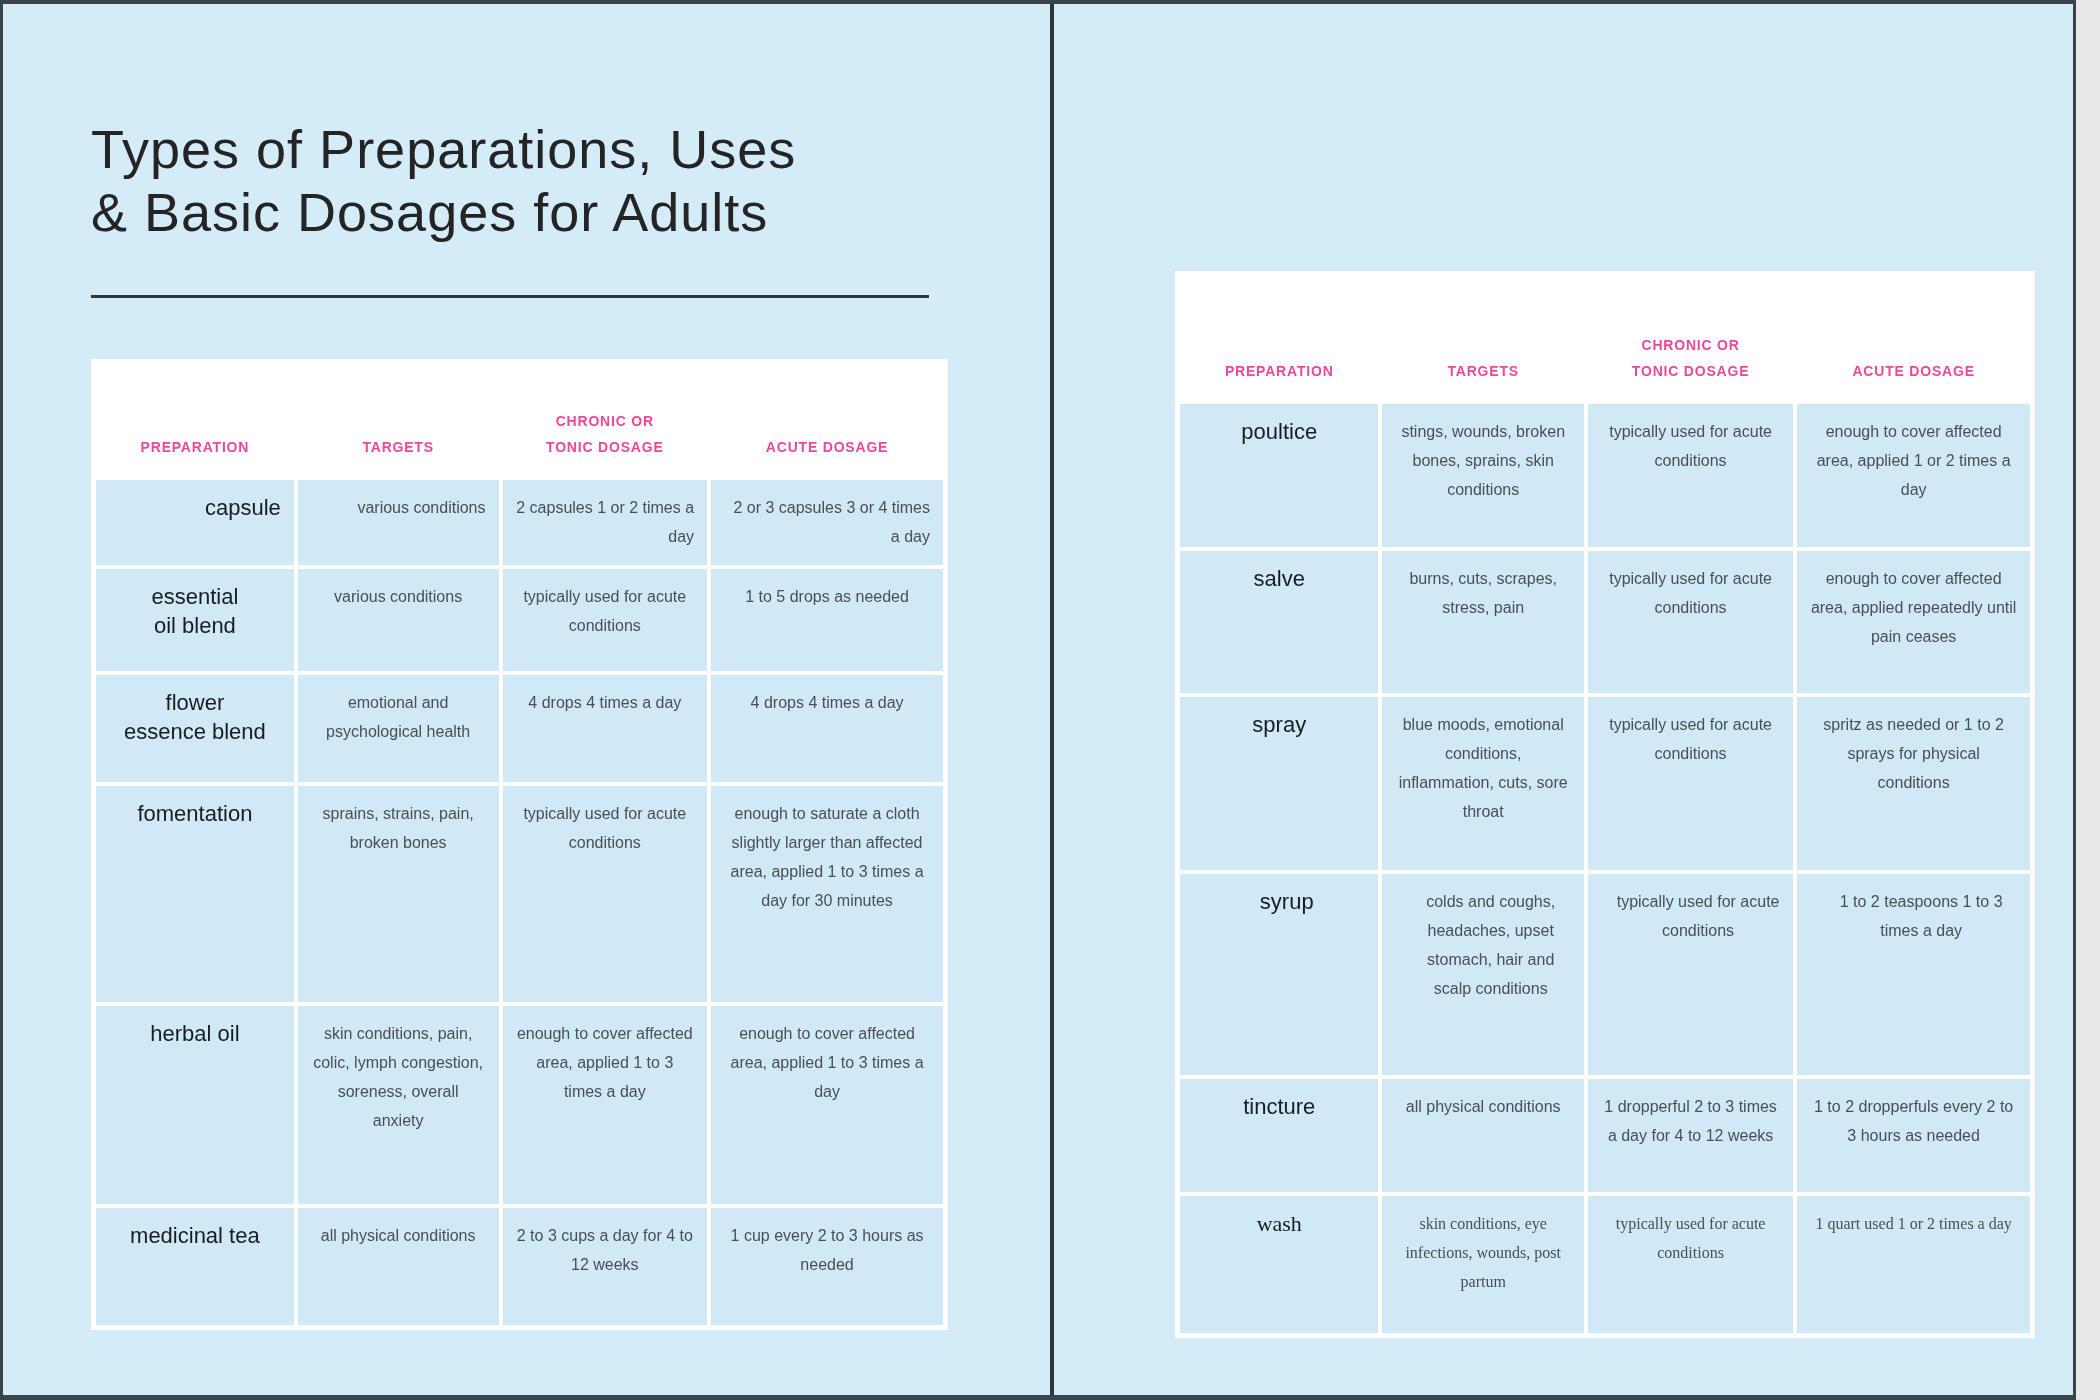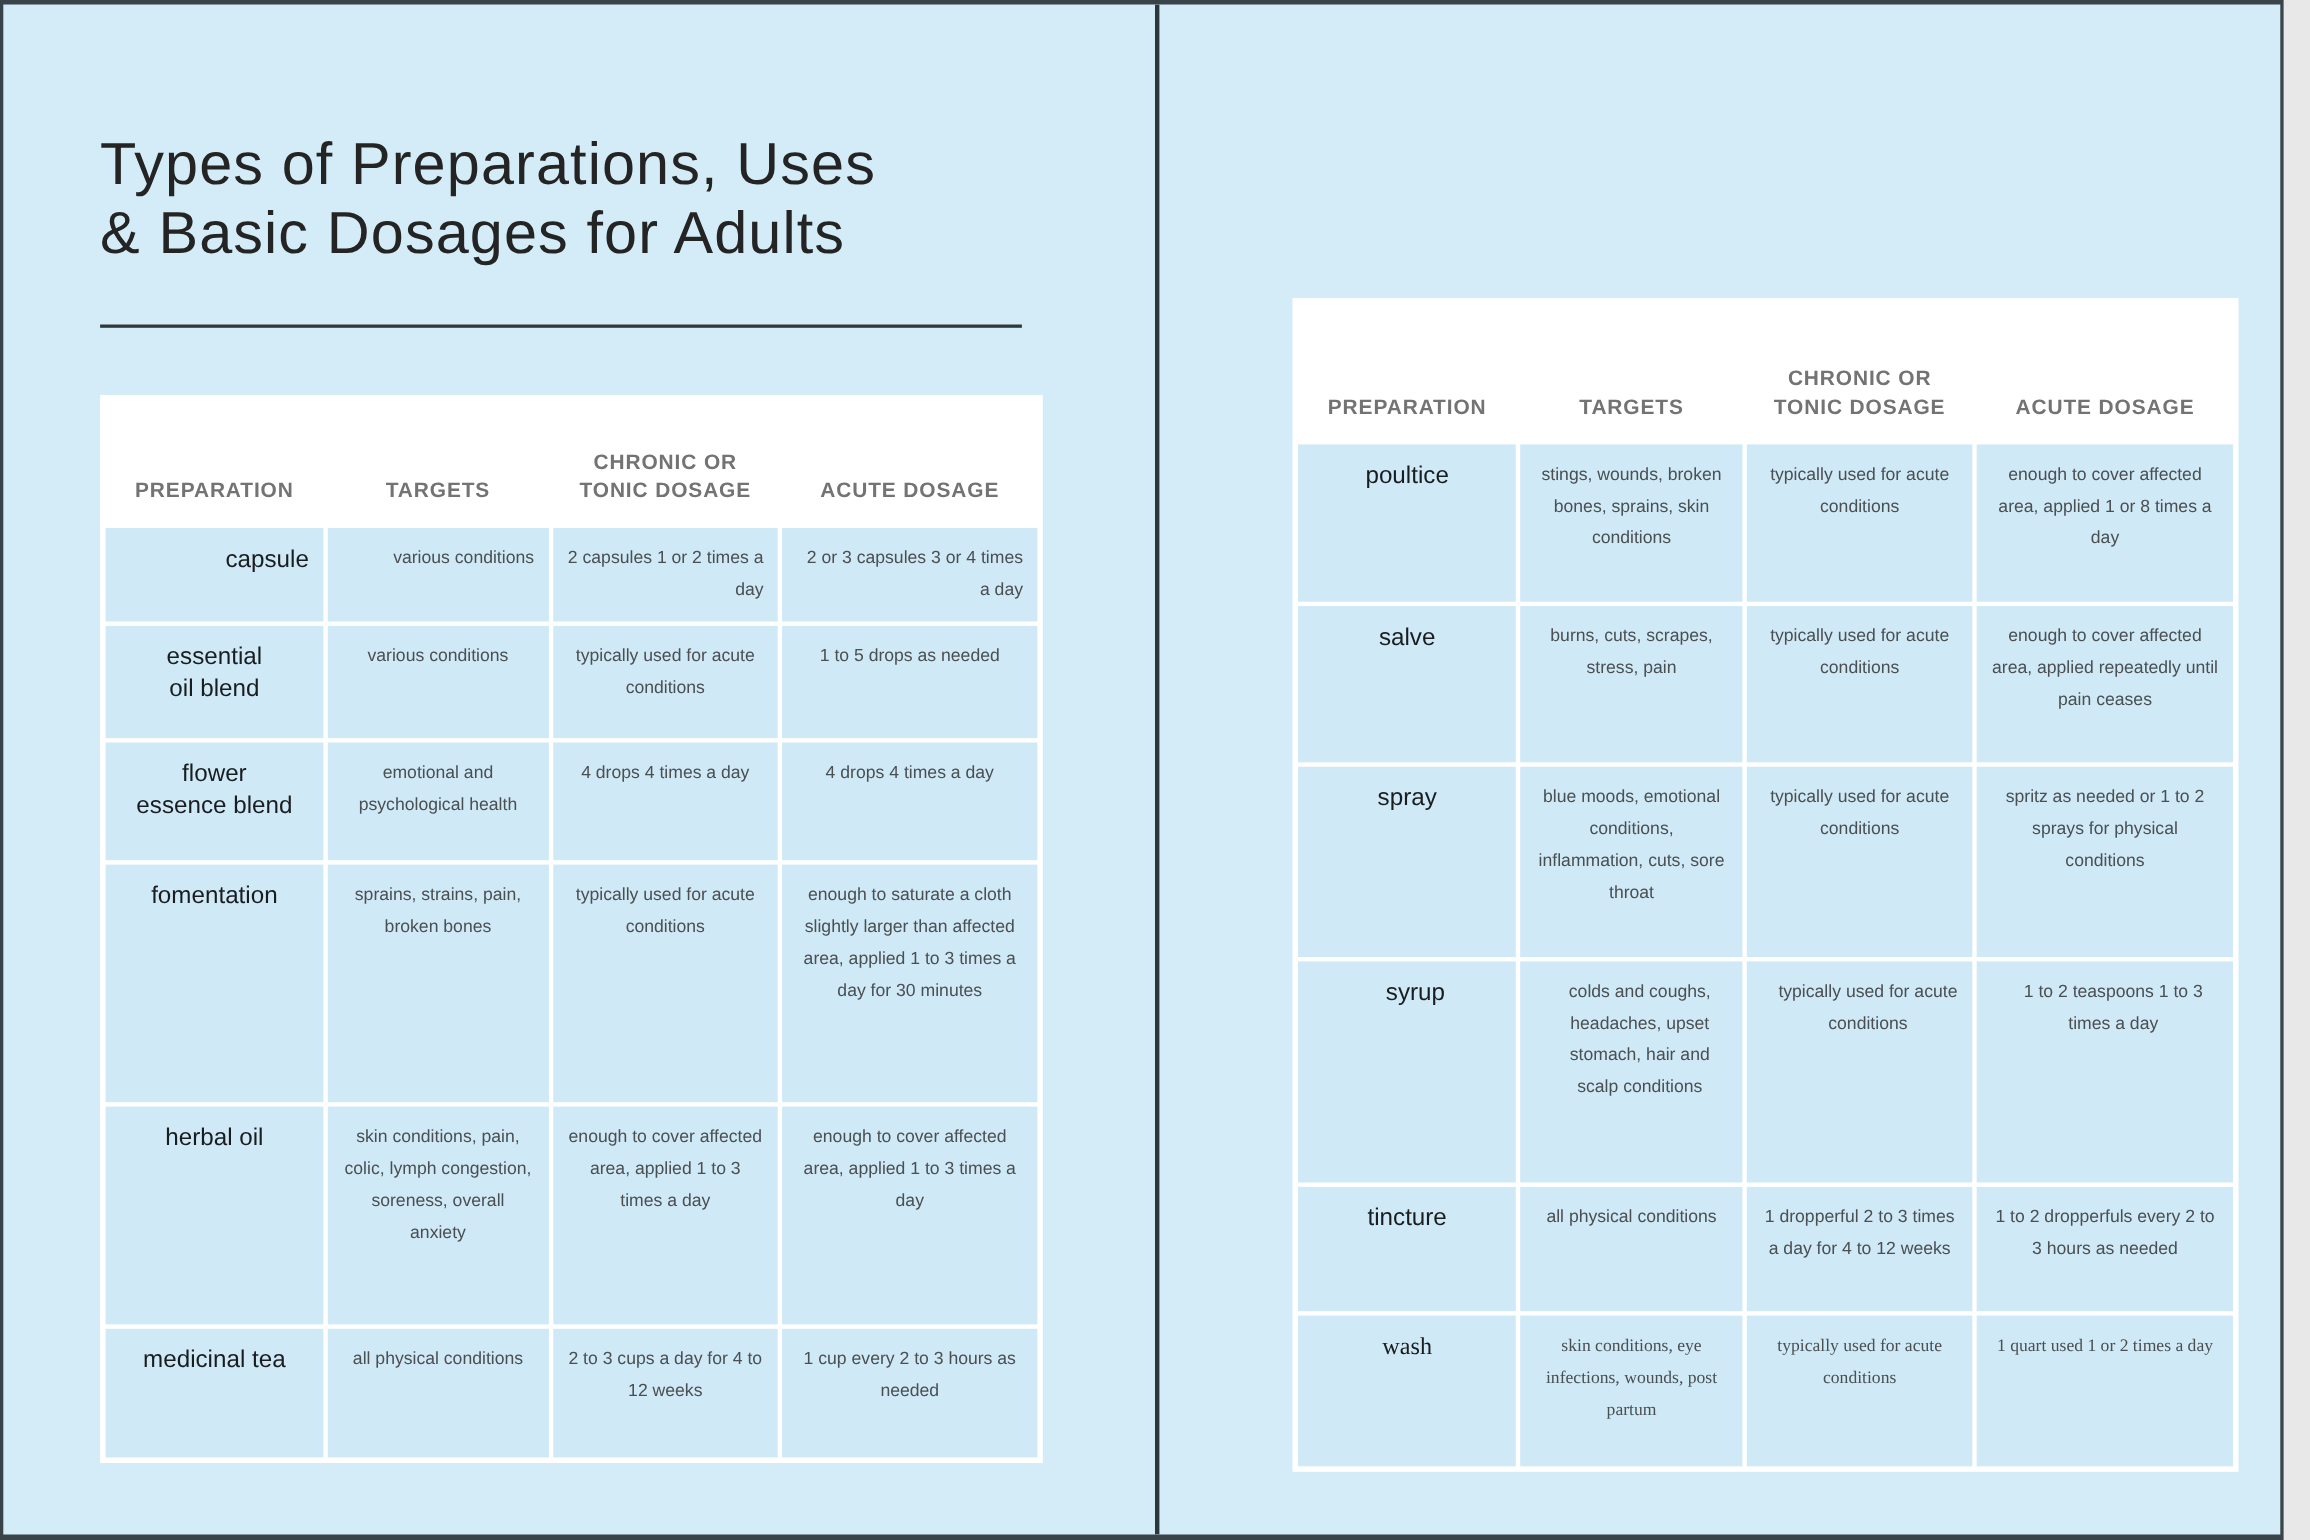--- a/index.html
+++ b/index.html
@@ -52,24 +52,24 @@
   }
   .prep-table.left  { left: 88px;   top: 355px; width: 857px; }
   .prep-table.right { left: 1172px; top: 267px; width: 860px; }
   .trow { display: contents; }
   .hcell {
     background: #ffffff;
     display: flex;
     align-items: flex-end;
     justify-content: center;
     text-align: center;
-    font-size: 19px;
+    font-size: 14px;
     font-weight: 700;
     letter-spacing: 0.8px;
-    color: #737373;
+    color: #ec4899;
     line-height: 26px;
     padding-bottom: 16px;
     white-space: pre-line;
   }
   .left  .hcell { min-height: 96px; }
   .right .hcell { min-height: 108px; }
   .cell {
     background: #cfe9f6;
     text-align: center;
     padding: 13px 13px 10px 13px;
@@ -163,21 +163,21 @@
       <div class="hcell">TARGETS</div>
       <div class="hcell">CHRONIC OR
 TONIC DOSAGE</div>
       <div class="hcell">ACUTE DOSAGE</div>
     </div>
 
     <div class="trow rr1">
       <div class="cell prep">poultice</div>
       <div class="cell">stings, wounds, broken bones, sprains, skin conditions</div>
       <div class="cell">typically used for acute conditions</div>
-      <div class="cell">enough to cover affected area, applied 1 or 8 times a day</div>
+      <div class="cell">enough to cover affected area, applied 1 or 2 times a day</div>
     </div>
     <div class="trow rr2">
       <div class="cell prep">salve</div>
       <div class="cell">burns, cuts, scrapes, stress, pain</div>
       <div class="cell">typically used for acute conditions</div>
       <div class="cell">enough to cover affected area, applied repeatedly until pain ceases</div>
     </div>
     <div class="trow rr3">
       <div class="cell prep">spray</div>
       <div class="cell">blue moods, emotional conditions, inflammation, cuts, sore throat</div>

